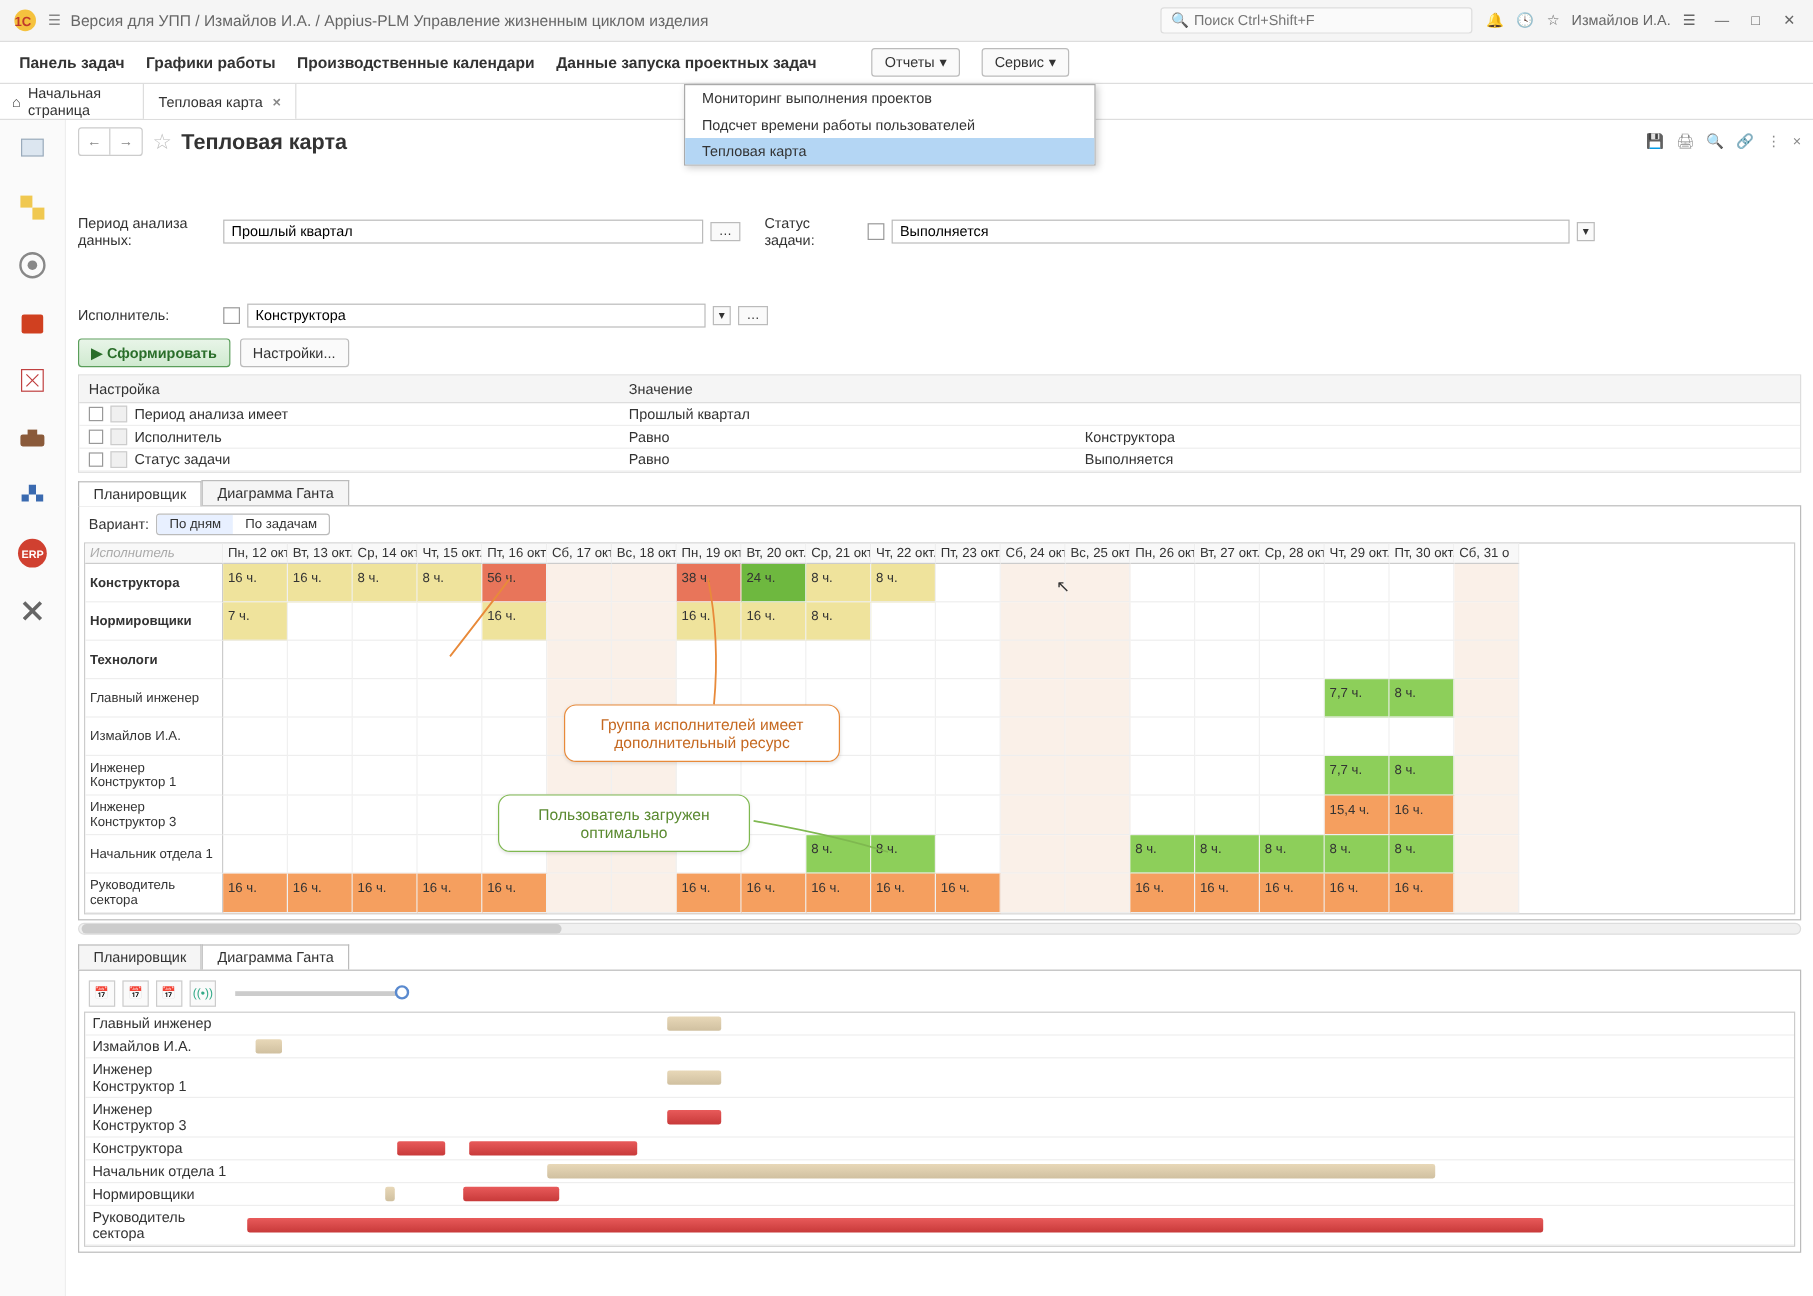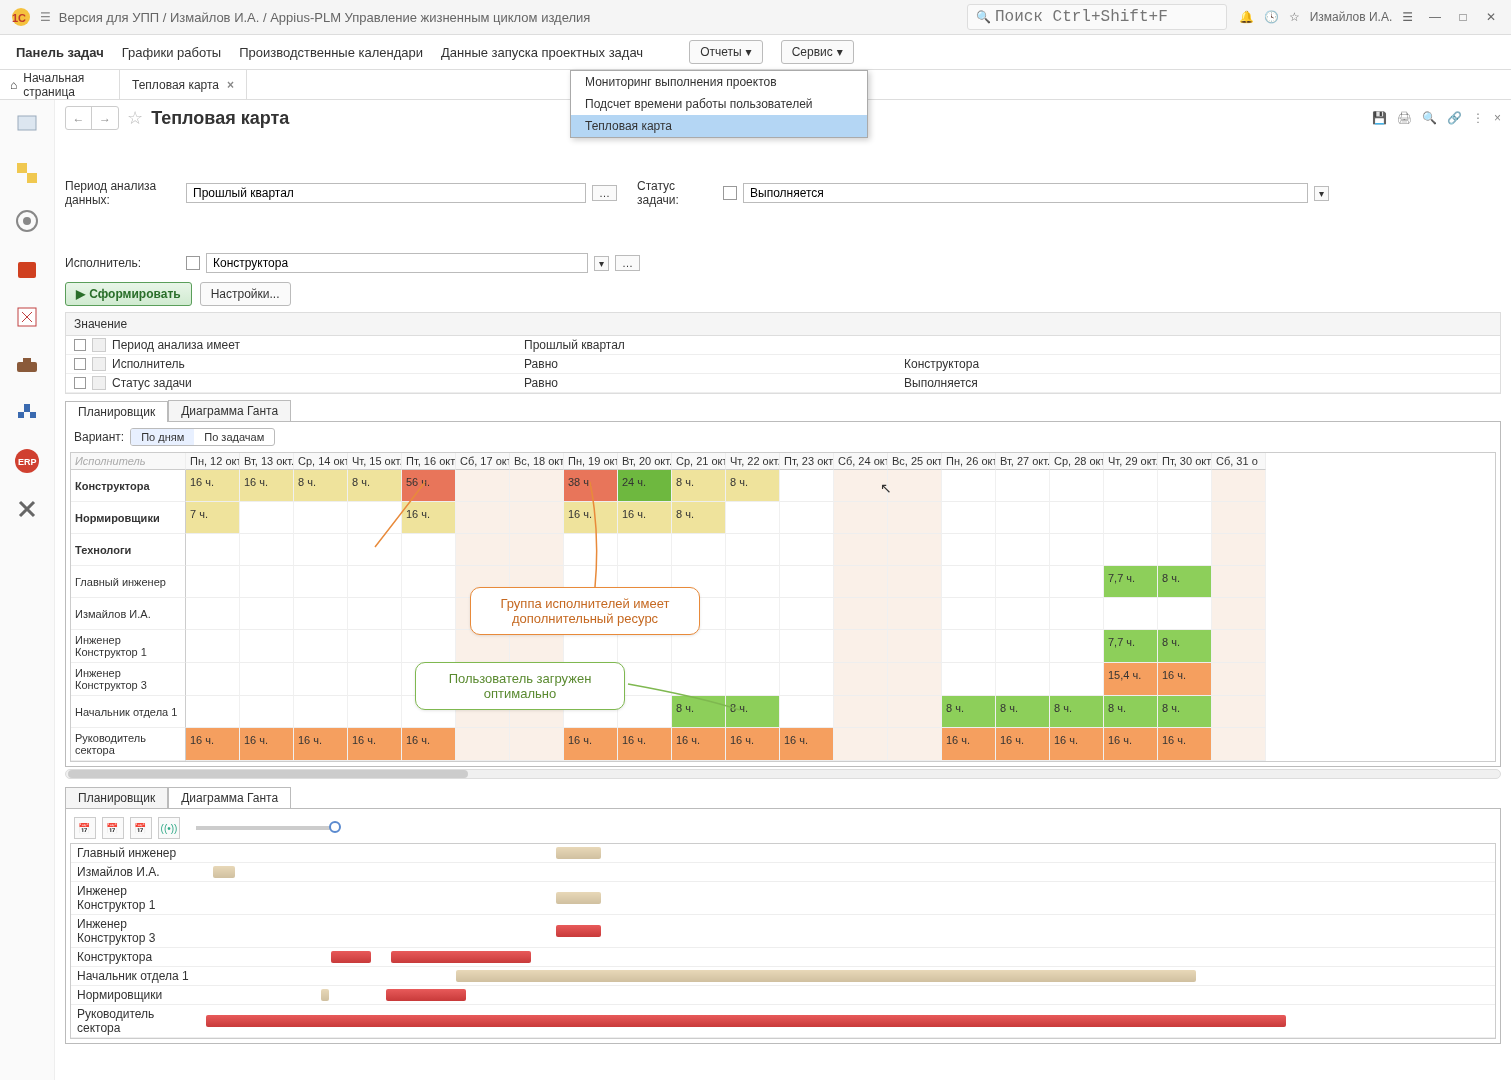--- a/index.html
+++ b/index.html
@@ -5,33 +5,33 @@
 * { box-sizing: border-box; margin: 0; padding: 0; font-family: Arial, sans-serif; }
 body { background: #fff; font-size: 12px; color: #333; overflow: hidden; width: 1511px; height: 1080px; }
 
 
 .titlebar { height: 35px; background: #f5f5f5; border-bottom: 1px solid #ddd; display: flex; align-items: center; padding: 0 8px; }
 .logo1c { width: 24px; height: 20px; display: flex; align-items: center; justify-content: center; }
 .logo1c svg { width: 24px; height: 20px; }
 .burger { margin: 0 8px; cursor: pointer; color: #888; }
 .title-text { color: #666; font-size: 13px; flex: 1; }
 .search-box { width: 260px; border: 1px solid #ddd; border-radius: 3px; padding: 3px 8px; display: flex; align-items: center; background: #fafafa; }
-.search-box input { border: none; background: transparent; outline: none; font-size: 16px; width: 100%; color: #888; font-family: Liberation Mono, monospace; }
+.search-box input { border: none; background: transparent; outline: none; font-size: 12px; width: 100%; color: #888; }
 .search-icon { color: #999; margin-right: 4px; }
 .title-icons { display: flex; gap: 10px; align-items: center; margin-left: 12px; color: #666; }
 .title-icons > span { cursor: pointer; }
 .win-controls { display: flex; gap: 4px; margin-left: 10px; }
 .win-controls span { width: 24px; height: 24px; display:flex; align-items:center; justify-content:center; cursor:pointer; color:#666; }
 
 
 .menubar { height: 35px; border-bottom: 1px solid #ddd; display: flex; align-items: center; padding: 0 16px; gap: 18px; position: relative; }
-.menubar .item { cursor: pointer; font-size: 13px; color: #333; }
+.menubar .item { cursor: pointer; font-size: 13px; color: #333; font-weight: bold; }
 .menubar .item.bold { font-weight: bold; }
 .menubar .btn { border: 1px solid #bbb; border-radius: 3px; padding: 4px 10px; background: #fafafa; display:flex; align-items:center; gap:4px; cursor: pointer; }
-.dropdown-menu { position: absolute; top: 35px; left: 570px; width: 298px; background: #fff; border: 1px solid #aaa; box-shadow: 2px 2px 6px rgba(0,0,0,0.2); z-index: 100; }
+.dropdown-menu { position: absolute; top: 35px; left: 570px; width: 343px; background: #fff; border: 1px solid #aaa; box-shadow: 2px 2px 6px rgba(0,0,0,0.2); z-index: 100; }
 .dropdown-menu .mi { padding: 4px 14px; font-size: 12px; cursor: pointer; }
 .dropdown-menu .mi.sel { background: #b4d6f4; }
 
 
 .tabbar { height: 30px; border-bottom: 1px solid #ddd; display:flex; align-items:stretch;}
 .tabbar .home { width: 120px; display:flex; align-items:center; padding: 0 10px; border-right: 1px solid #ddd; gap: 6px; }
 .tabbar .tab { display: flex; align-items: center; padding: 0 12px; border-right: 1px solid #ddd; background: #fff; gap: 8px; }
 .tabbar .tab .close { color: #888; cursor: pointer; font-weight: bold; }
 
 
@@ -285,20 +285,21 @@
       <span class="dots">…</span>
     </div>
 
     <div class="action-row">
       <div class="primary">▶ <span>Сформировать</span></div>
       <div class="secondary">Настройки...</div>
     </div>
 
     <div class="settings-table">
       <div class="head">
+        <div class="c1">Настройка</div>
         <div class="c2">Значение</div>
         <div class="c3"></div>
       </div>
       <div id="settings-rows">
           <div class="row">
             <div class="c1">
               <span class="chk2"></span>
               <span class="ic2"></span>
               <span>Период анализа имеет</span>
             </div>

